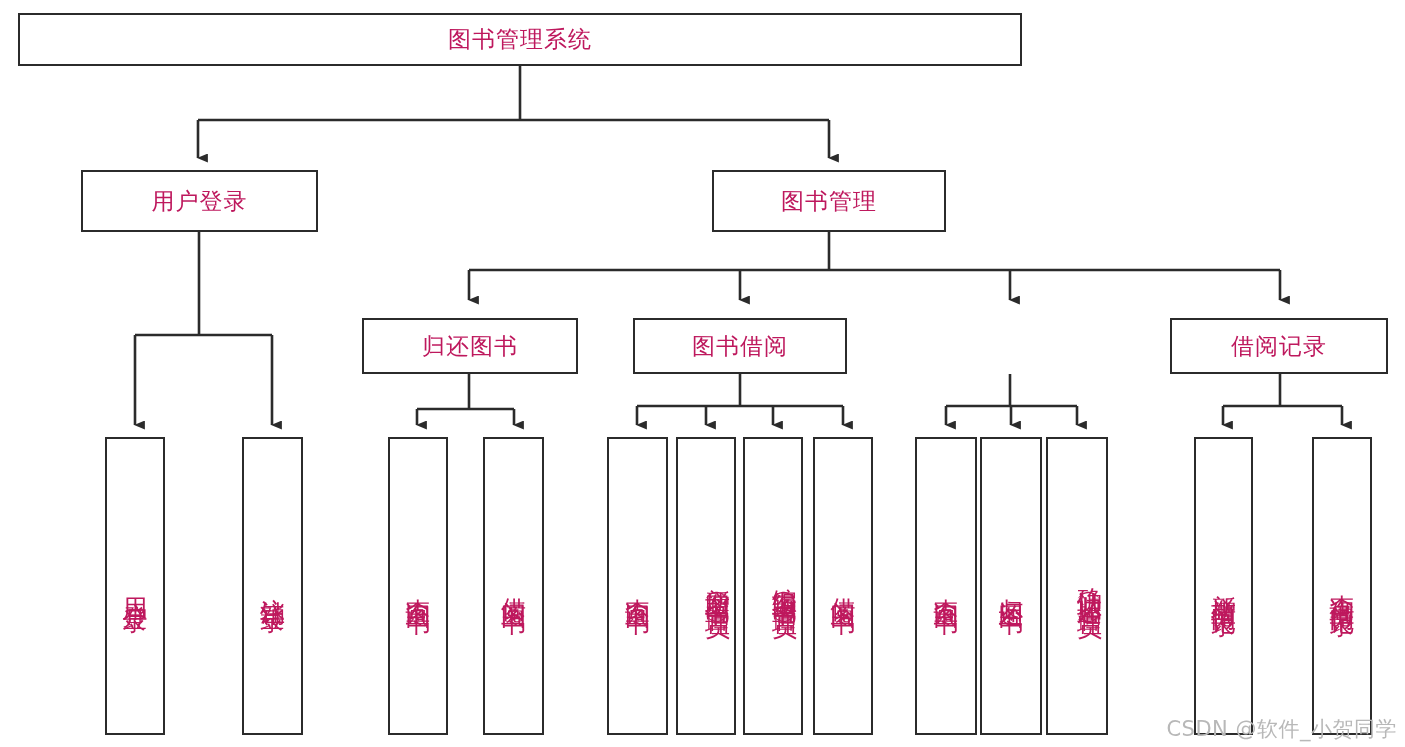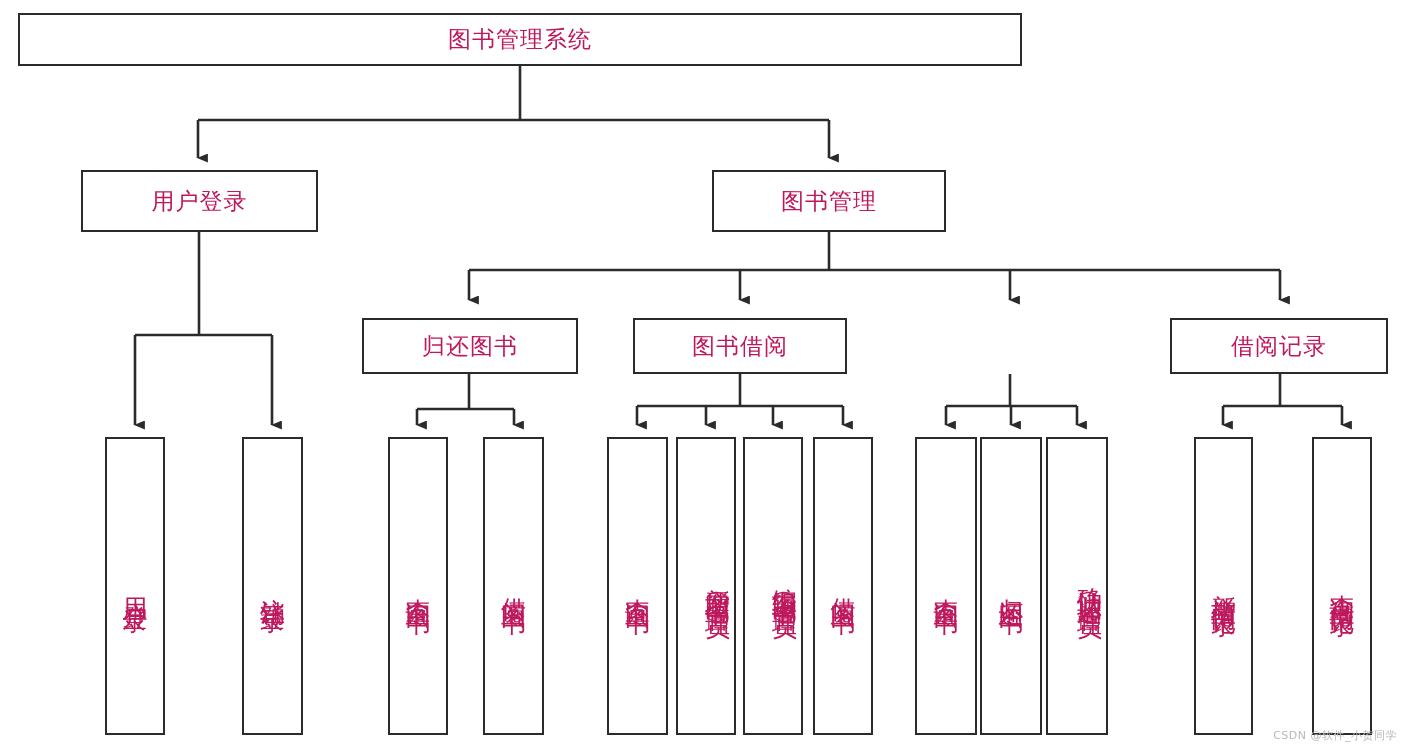--- a/index.html
+++ b/index.html
@@ -20,21 +20,21 @@
     writing-mode:vertical-rl;text-orientation:upright;
     font-size:25px;letter-spacing:4px;
     padding-top:6px;padding-bottom:6px;
     align-items:flex-start;justify-content:center;
   }
   .node.v.top{align-items:flex-start;}
   .node.v.mid{align-items:center;}
   .label{display:block;white-space:nowrap;}
   #watermark{
     position:absolute;right:8px;bottom:4px;
-    font-size:11px;color:#b8b8b8;letter-spacing:0.5px;
+    font-size:21px;color:#b8b8b8;letter-spacing:0.5px;
     white-space:nowrap;pointer-events:none;
   }
 </style>
 </head>
 <body>
 
 <div id="diagram-root">
 
   <svg id="edges" viewBox="0 0 1405 747" xmlns="http://www.w3.org/2000/svg">
     <defs>

